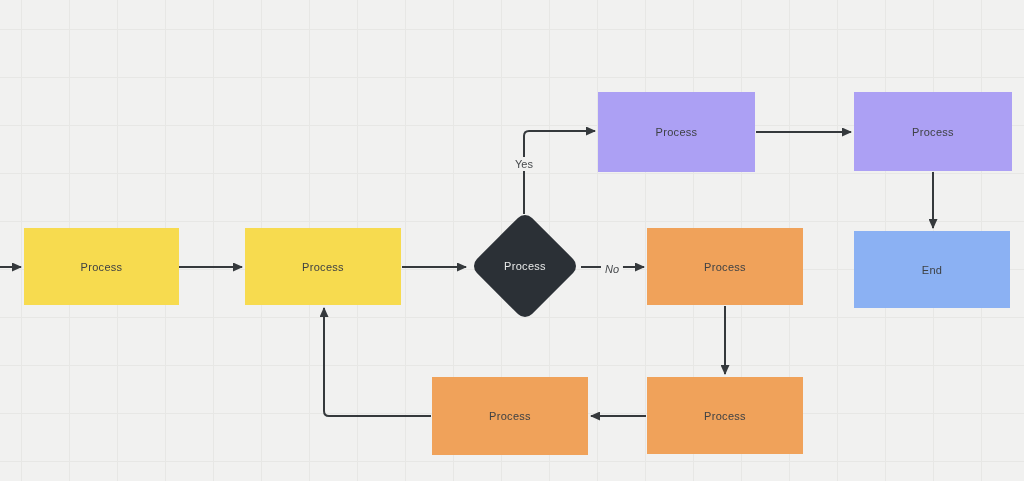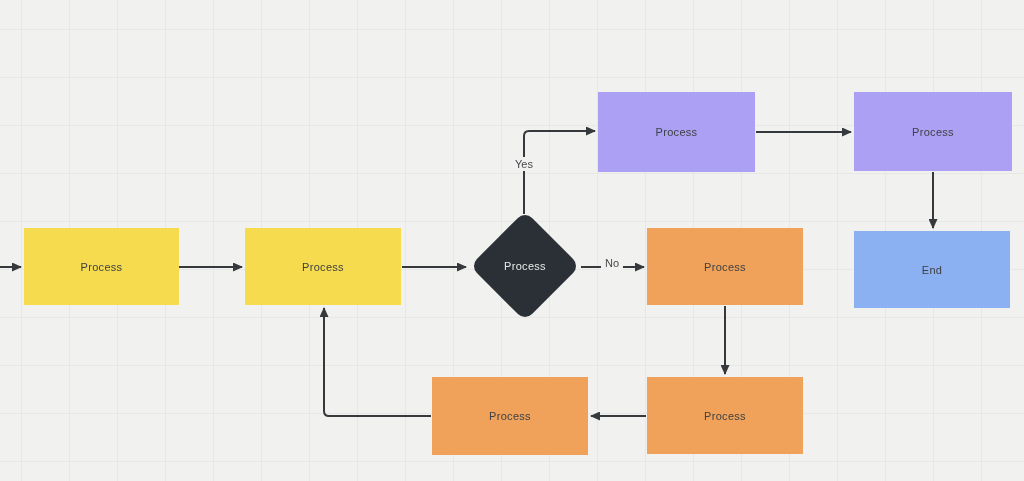--- a/index.html
+++ b/index.html
@@ -142,15 +142,15 @@
   <div class="node orange" style="left:647px; top:377px; width:156px; height:77px;">
     <span class="node-label">Process</span>
   </div>
 
   <div class="node orange" style="left:432px; top:377px; width:156px; height:78px;">
     <span class="node-label">Process</span>
   </div>
 
   <span class="edge-label" style="left:524px; top:164px;">Yes</span>
 
-  <span class="edge-label" style="left:612px; top:263px;">No</span>
+  <span class="edge-label" style="left:612px; top:269px;font-style:italic;">No</span>
 
 </div>
 
 </body></html>

